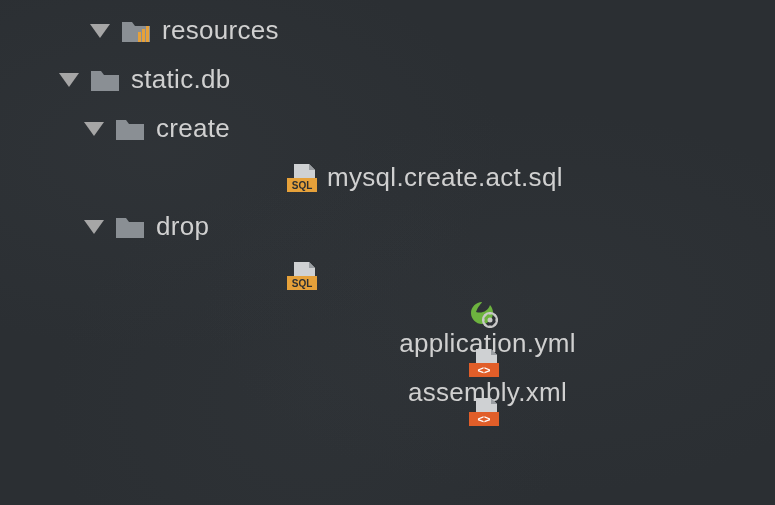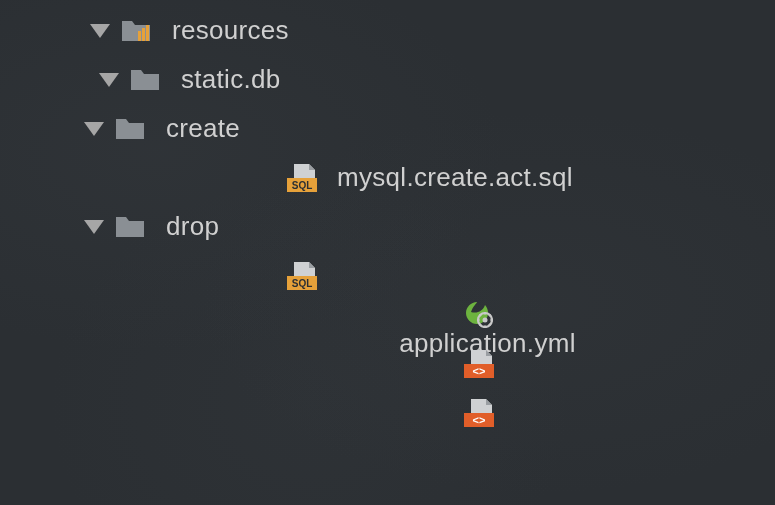--- a/index.html
+++ b/index.html
@@ -22,44 +22,44 @@
       padding-top: 6px;
     }
     .tree-row {
       display: flex;
       align-items: center;
       height: 49px;
       white-space: nowrap;
       cursor: pointer;
     }
     .indent-1 { padding-left: 90px; }
-    .indent-2 { padding-left: 99px; }
+    .indent-2 { padding-left: 59px; }
     .indent-3 { padding-left: 84px; }
     .indent-4 { padding-left: 255px; }
     .indent-3b { padding-left: 200px; flex-direction: column; }
     .arrow {
       width: 0;
       height: 0;
       border-left: 10px solid transparent;
       border-right: 10px solid transparent;
       border-top: 14px solid #a6a6a6;
       margin-right: 10px;
       flex-shrink: 0;
     }
     .arrow-spacer {
       width: 30px;
       flex-shrink: 0;
     }
     .icon {
       display: inline-flex;
-      align-items: flex-start;
+      align-items: center;
       justify-content: center;
       width: 32px;
       height: 28px;
-      margin-right: 20px;
+      margin-right: 10px;
       flex-shrink: 0;
       position: relative;
     }
     .folder-icon svg { width: 30px; height: 26px; }
     .resources-folder-icon svg { width: 30px; height: 26px; }
     .sql-file-icon {
       width: 32px;
       height: 30px;
     }
     .sql-file-icon svg { width: 32px; height: 30px; }
@@ -166,20 +166,21 @@
 <div class="tree-row indent-3b">
   <span class="arrow-spacer"></span>
   <span class="icon xml-file-icon">
     <svg viewBox="0 0 32 30">
       <path d="M9 1 L24 1 L30 7 L30 15 L9 15 Z" fill="#cfd1d3"></path>
       <path d="M24 1 L24 7 L30 7 Z" fill="#9a9ea2"></path>
       <rect x="2" y="15" width="30" height="14" fill="#e15e29"></rect>
       <text x="17" y="26" font-size="11" font-weight="bold" fill="#ffffff" text-anchor="middle" font-family="Arial">&lt;&gt;</text>
     </svg>
   </span>
+  <span class="label">assembly.xml</span>
 </div>
 
 <div class="tree-row indent-3b">
   <span class="arrow-spacer"></span>
   <span class="icon xml-file-icon">
     <svg viewBox="0 0 32 30">
       <path d="M9 1 L24 1 L30 7 L30 15 L9 15 Z" fill="#cfd1d3"></path>
       <path d="M24 1 L24 7 L30 7 Z" fill="#9a9ea2"></path>
       <rect x="2" y="15" width="30" height="14" fill="#e15e29"></rect>
       <text x="17" y="26" font-size="11" font-weight="bold" fill="#ffffff" text-anchor="middle" font-family="Arial">&lt;&gt;</text>

